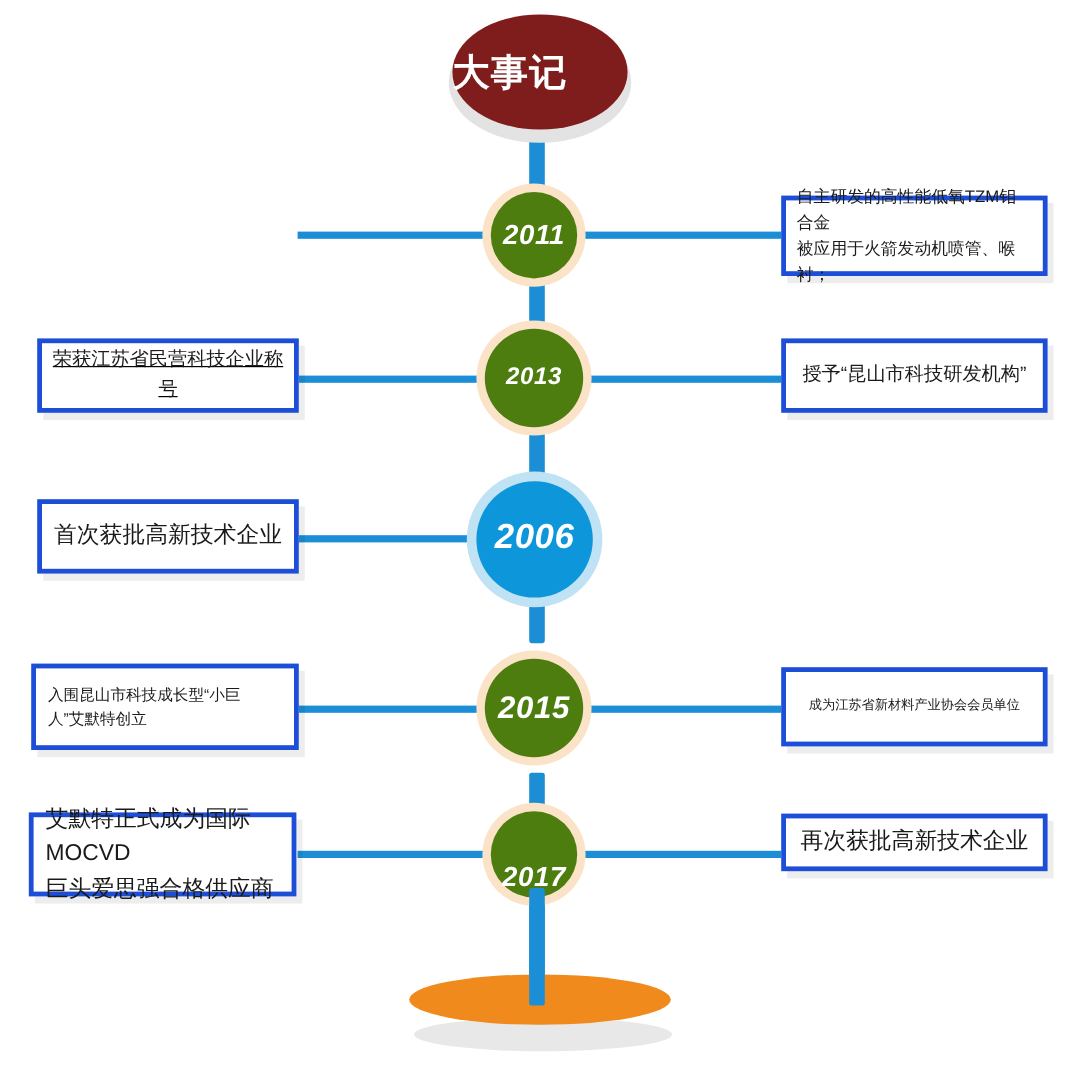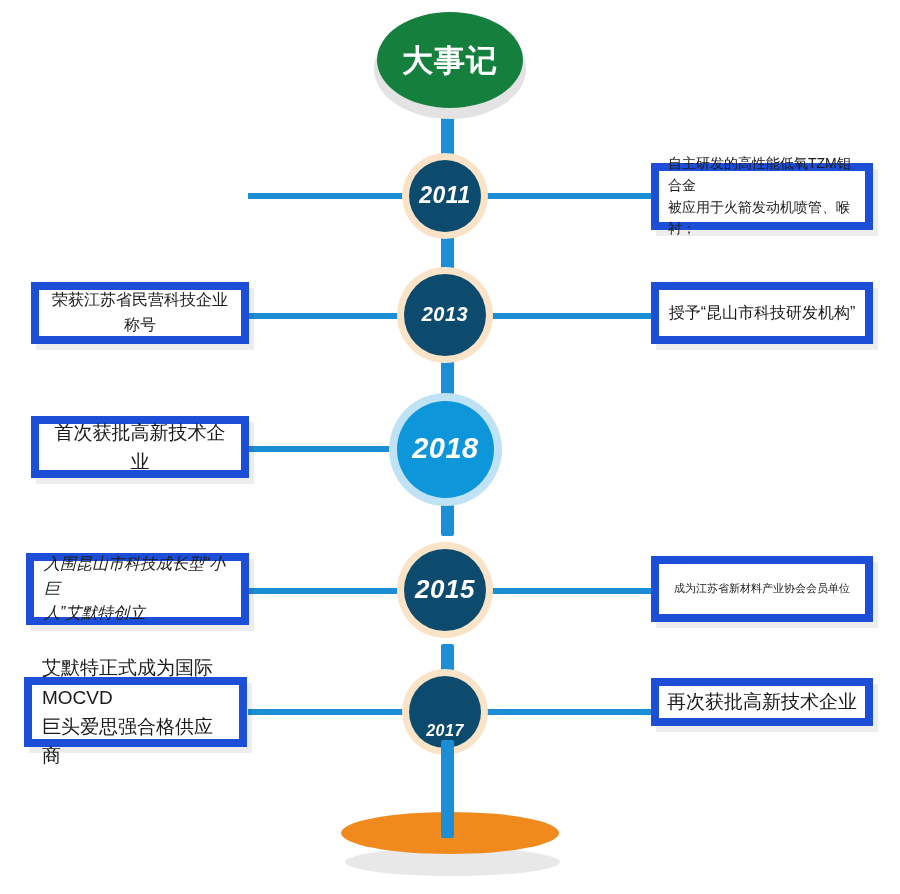--- a/index.html
+++ b/index.html
@@ -27,37 +27,37 @@
     left:374px;top:19px;
     width:152px;height:100px;
     border-radius:50%;
     background:#e3e3e3;
   }
   .title-circle{
     position:absolute;
     left:377px;top:12px;
     width:146px;height:96px;
     border-radius:50%;
-    background:#15803d;
-    display:flex;align-items:center;justify-content:center;
+    background:#7f1d1d;
+    display:flex;align-items:center;
   }
   .title-circle span{
     color:#ffffff;
     font-size:31px;
     font-weight:bold;
     letter-spacing:1px;
     line-height:1;
   }
 
   
   .node{position:absolute;border-radius:50%;display:flex;align-items:center;justify-content:center;}
   .halo{position:absolute;border-radius:50%;}
   .halo-orange{background:#fbe3c8;}
   .halo-blue{background:#bfe2f5;}
-  .node-orange{background:#0c4a6e;}
+  .node-orange{background:#4d7c0f;}
   .node-blue{background:#0d96d9;}
   .node span{
     color:#ffffff;
     font-style:italic;
     font-weight:bold;
     line-height:1;
     letter-spacing:0.5px;
     transform:translateY(-1px);
   }
 
@@ -66,21 +66,21 @@
     position:absolute;
     height:6px;
     background:#1b8ed6;
   }
 
   
   .box{
     position:absolute;
     box-sizing:border-box;
     background:#ffffff;
-    border:8px solid #1d4ed8;
+    border:4px solid #1d4ed8;
     display:flex;
     align-items:center;
     box-shadow:5px 6px 0 0 rgba(0,0,0,0.07);
   }
   .box p{
     margin:0;
     width:100%;
     color:#1a1a1a;
     line-height:1.55;
   }
@@ -137,64 +137,64 @@
   </div>
 
   <div class="arm" style="left:248px;top:313px;width:162px;"></div>
   <div class="arm" style="left:484px;top:313px;width:168px;"></div>
 
   <div class="halo halo-orange" style="left:397px;top:267px;width:96px;height:96px;"></div>
   <div class="node node-orange" style="left:404px;top:274px;width:82px;height:82px;">
     <span style="font-size:20px;">2013</span>
   </div>
 
-  <div class="box" style="left:31px;top:282px;width:218px;height:62px;padding:0 8px;">
+  <div class="box" style="left:31px;top:282px;width:218px;height:62px;padding:0 8px;text-decoration:underline;">
     <p class="t-center" style="font-size:16px;">荣获江苏省民营科技企业称号</p>
   </div>
 
   <div class="box" style="left:651px;top:282px;width:222px;height:62px;padding:0 8px;">
     <p class="t-center" style="font-size:16px;">授予“昆山市科技研发机构”</p>
   </div>
 
   <div class="arm" style="left:248px;top:446px;width:155px;"></div>
 
   <div class="halo halo-blue" style="left:389px;top:393px;width:113px;height:113px;"></div>
   <div class="node node-blue" style="left:397px;top:401px;width:97px;height:97px;">
-    <span style="font-size:29px;">2018</span>
+    <span style="font-size:29px;">2006</span>
   </div>
 
   <div class="box" style="left:31px;top:416px;width:218px;height:62px;padding:0 8px;align-items:center;">
     <p class="t-center" style="font-size:19px;">首次获批高新技术企业</p>
   </div>
 
   <div class="arm" style="left:248px;top:588px;width:162px;"></div>
   <div class="arm" style="left:484px;top:588px;width:168px;"></div>
 
   <div class="halo halo-orange" style="left:397px;top:542px;width:96px;height:96px;"></div>
   <div class="node node-orange" style="left:404px;top:549px;width:82px;height:82px;">
     <span style="font-size:26px;">2015</span>
   </div>
 
   <div class="box" style="left:26px;top:553px;width:223px;height:72px;padding:0 10px;">
-    <p class="t-left" style="font-size:16px;font-style:italic;">
+    <p class="t-left" style="font-size:13px;">
       <span>入围昆山市科技成长型“小巨</span><br>
       <span>人”艾默特创立</span>
     </p>
   </div>
 
   <div class="box" style="left:651px;top:556px;width:222px;height:66px;padding:0 8px;">
     <p class="t-center" style="font-size:11px;">成为江苏省新材料产业协会会员单位</p>
   </div>
 
   <div class="arm" style="left:248px;top:709px;width:170px;"></div>
   <div class="arm" style="left:477px;top:709px;width:175px;"></div>
 
   <div class="halo halo-orange" style="left:402px;top:669px;width:86px;height:86px;"></div>
   <div class="node node-orange" style="left:409px;top:676px;width:72px;height:72px;">
-    <span style="font-size:16px;margin-top:39px;">2017</span>
+    <span style="font-size:23px;margin-top:39px;">2017</span>
   </div>
 
   <div class="box" style="left:24px;top:677px;width:223px;height:70px;padding:0 10px;">
     <p class="t-left" style="font-size:19px;">
       <span>艾默特正式成为国际MOCVD</span><br>
       <span>巨头爱思强合格供应商</span>
     </p>
   </div>
 
   <div class="box" style="left:651px;top:678px;width:222px;height:48px;padding:0 8px;">

